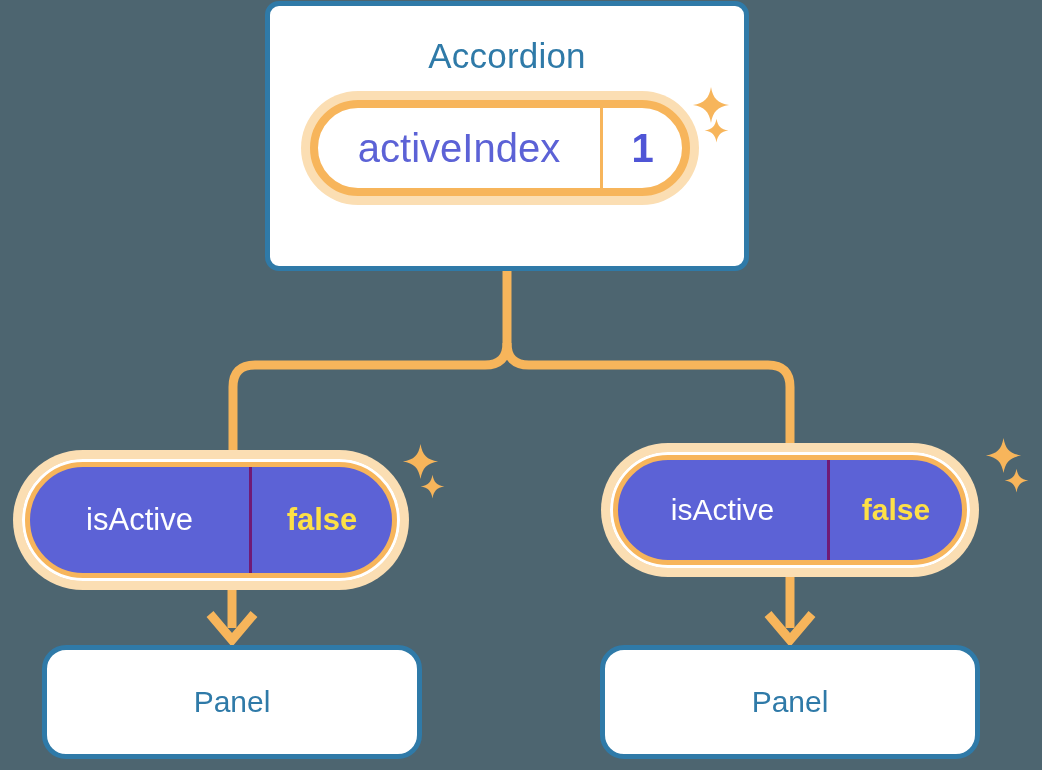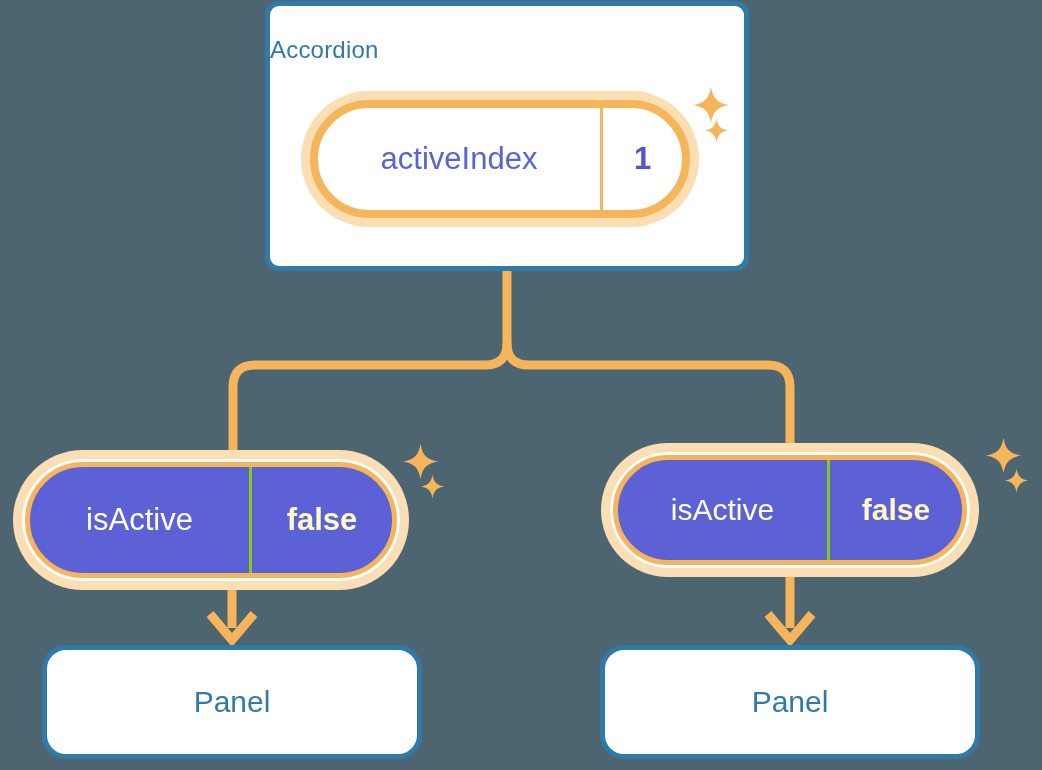--- a/index.html
+++ b/index.html
@@ -37,23 +37,23 @@
     border-radius: 14px;
     box-sizing: border-box;
   }
   #accordion-card {
     left: 265px;
     top: 1px;
     width: 484px;
     height: 270px;
   }
   .card-title {
-    text-align: left;
+    text-align: center;
     color: #2f7aa8;
-    font-size: 24px;
+    font-size: 35px;
     font-weight: 400;
     letter-spacing: 0.2px;
     margin-top: 30px;
   }
 
   
   .panel-card {
     position: absolute;
     background: #ffffff;
     border: 5px solid #2f7aa8;
@@ -101,25 +101,25 @@
   .pill.light .pill-val { color: #4f55d6; border-left: 3px solid #f7b55b; }
 
   
   .pill.filled {
     background: #5c62d6;
     border-radius: 999px;
     outline: 3px solid #ffffff;
     outline-offset: -3px;
   }
   .pill.filled .pill-key { color: #ffffff; }
-  .pill.filled .pill-val { color: #fef9c3; border-left: 3px solid #84cc16; }
+  .pill.filled .pill-val { color: #fde047; border-left: 3px solid #701a75; }
 
   #pill-active-index {
-    left: 310px;  top: 100px;  width: 380px; height: 118px;
-    font-size: 31px;
+    left: 310px;  top: 100px;  width: 380px; height: 96px;
+    font-size: 40px;
   }
   #pill-active-index .pill-key { flex: 0 0 282px; }
   #pill-active-index .pill-val { flex: 1 1 auto; }
 
   #pill-is-active-false {
     left: 22px;   top: 459px;  width: 378px; height: 122px;
     font-size: 31px;
   }
   #pill-is-active-false .pill-key { flex: 0 0 219px; }
   #pill-is-active-false .pill-val { flex: 1 1 auto; }

